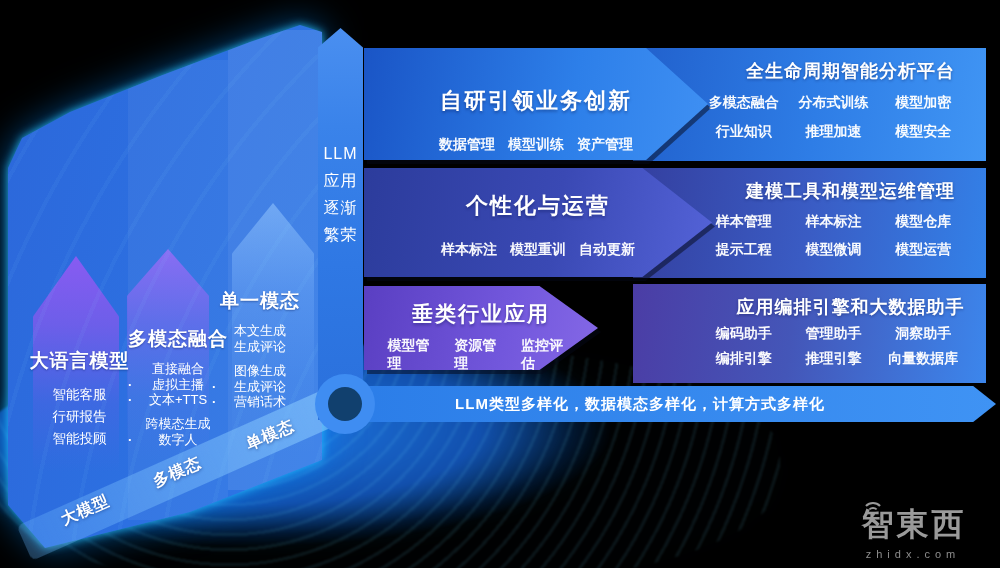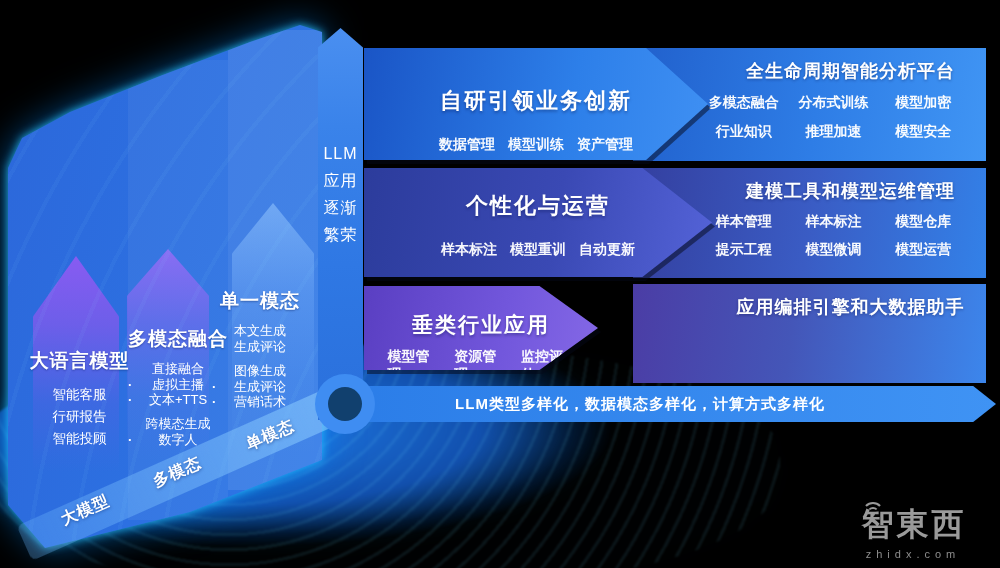--- a/index.html
+++ b/index.html
@@ -81,21 +81,21 @@
   .aw-1 { left:364px; top:48px;  width:344px; height:112px; }
   .aw-2 { left:364px; top:168px; width:348px; height:109px; }
   .aw-3 { left:364px; top:286px; width:234px; height:84px; }
   .aw-1 .arrow { clip-path:polygon(0 0,82% 0,100% 50%,82% 100%,0 100%);
     background:linear-gradient(100deg,#1a55c6 0%,#2d7fe9 60%,#3f90f3 100%); }
   .aw-2 .arrow { clip-path:polygon(0 0,80% 0,100% 50%,80% 100%,0 100%);
     background:linear-gradient(100deg,#2c3c9c 0%,#3a49b4 55%,#5463d8 100%); }
   .aw-3 .arrow { clip-path:polygon(0 0,75% 0,100% 50%,75% 100%,0 100%);
     background:linear-gradient(100deg,#5a3fc2 0%,#7257dc 60%,#8468e6 100%); }
   .arrow-inner { width:80%; display:flex; flex-direction:column; align-items:center; }
-  .aw-1 .arrow-inner { padding-top:38px;align-items:center; } .aw-2 .arrow-inner { padding-top:23px; } .aw-3 .arrow-inner { padding-top:25px; }
+  .aw-1 .arrow-inner { padding-top:38px;align-items:center; } .aw-2 .arrow-inner { padding-top:23px; } .aw-3 .arrow-inner { padding-top:14px; }
   .arrow-title { font-weight:bold; font-size:22px; letter-spacing:2px; text-shadow:0 2px 3px rgba(0,15,70,.35); }
   .aw-3 .arrow-title { font-size:21px; }
   .arrow-items { display:flex; gap:13px; margin-top:20px; font-size:14px; font-weight:bold; opacity:.96; }
   .aw-3 .arrow-items { margin-top:9px; }
 
   
   .band { position:absolute; left:633px; width:353px; display:flex; flex-direction:column; padding:11px 18px 9px 0; }
   .band-1 { top:48px;  height:113px; background:linear-gradient(98deg,#2160cc 0%,#2e7de6 52%,#4095f4 100%); }
   .band-2 { top:168px; height:110px; background:linear-gradient(98deg,#343f9f 0%,#3a5cc4 50%,#3381e8 100%); }
   .band-3 { top:284px; height:99px;  background:linear-gradient(98deg,#4b3da5 0%,#4456b8 45%,#3c86ec 100%); }
@@ -213,20 +213,32 @@
       <div class="band-row">
         <span>提示工程</span>
         <span>模型微调</span>
         <span>模型运营</span>
       </div>
     </div>
   </div>
 
   <div class="band band-3">
     <div class="band-title">应用编排引擎和大数据助手</div>
+    <div class="band-rows">
+      <div class="band-row">
+        <span>编码助手</span>
+        <span>管理助手</span>
+        <span>洞察助手</span>
+      </div>
+      <div class="band-row">
+        <span>编排引擎</span>
+        <span>推理引擎</span>
+        <span>向量数据库</span>
+      </div>
+    </div>
   </div>
 
   <div class="arrow-wrap aw-1">
     <div class="arrow">
       <div class="arrow-inner">
         <div class="arrow-title">自研引领业务创新</div>
         <div class="arrow-items">
           <span>数据管理</span>
           <span>模型训练</span>
           <span>资产管理</span>

